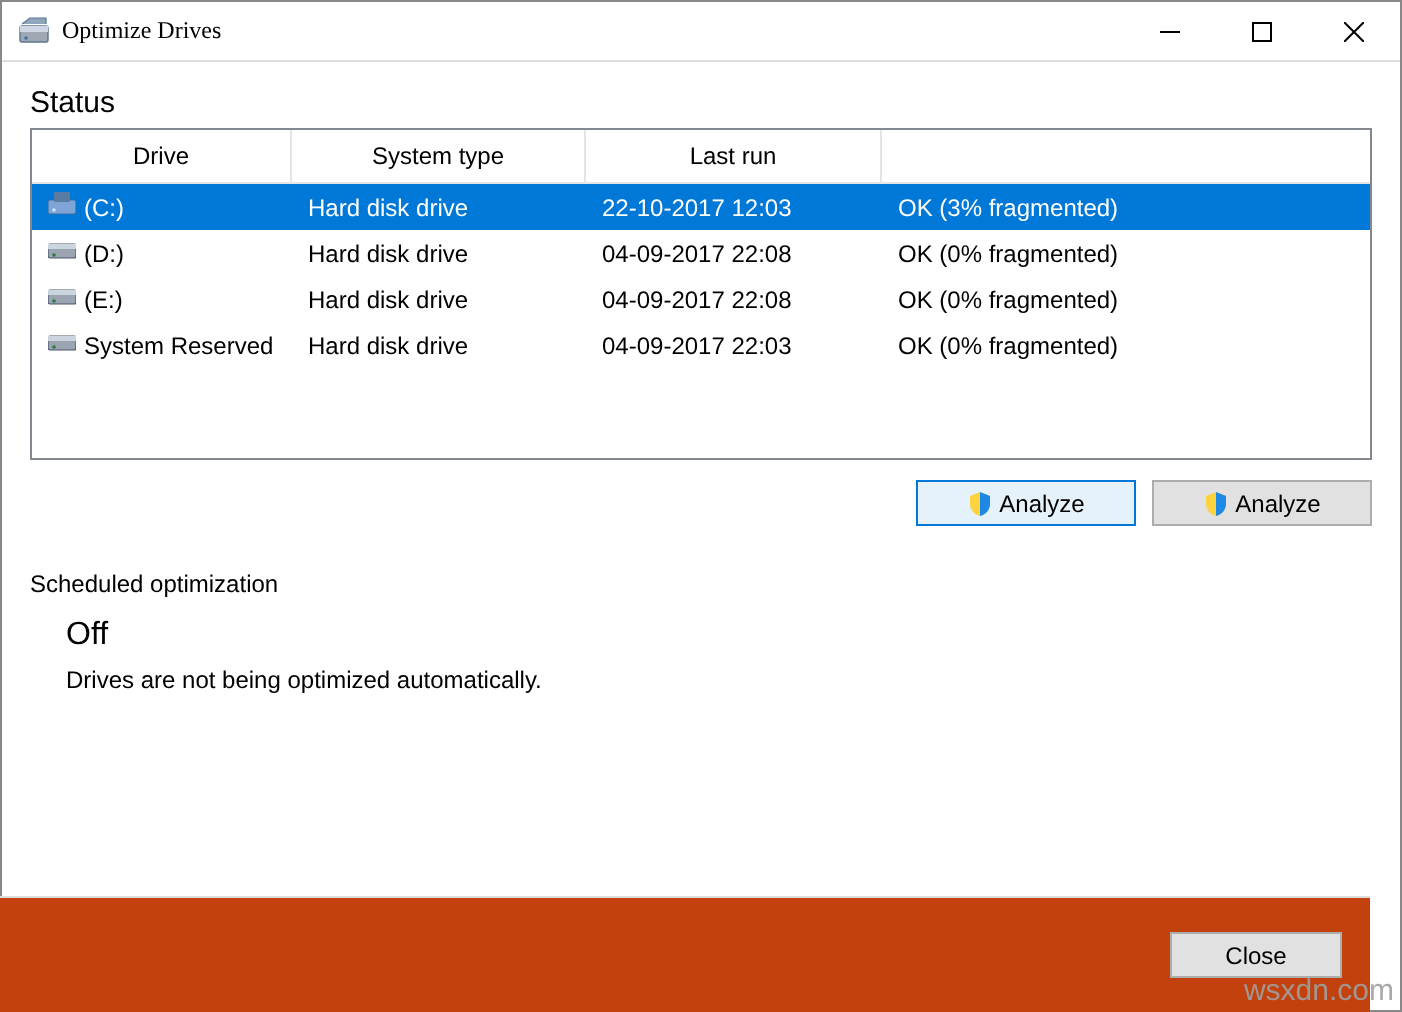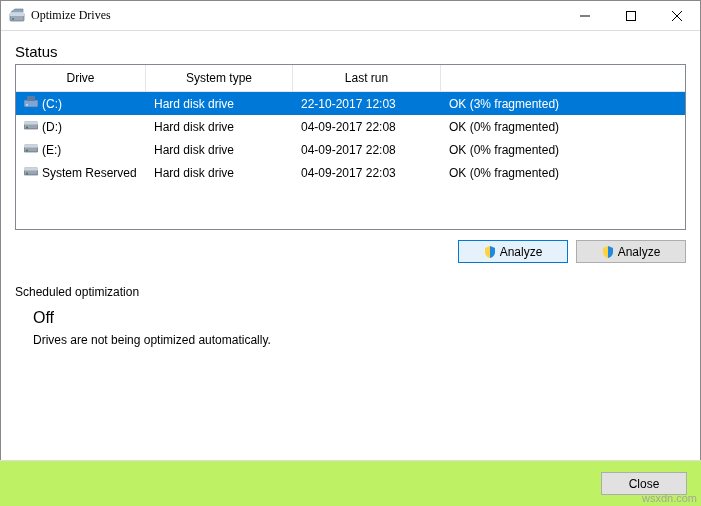--- a/index.html
+++ b/index.html
@@ -25,22 +25,22 @@
     .col-status { flex: 1; }
     .drive-icon { width: 14px; height: 12px; flex-shrink: 0; }
     .btn-row { margin-top: 10px; display: flex; justify-content: flex-end; gap: 8px; }
     .btn { min-width: 110px; height: 23px; border: 1px solid #adadad; background: #e1e1e1; display: inline-flex; align-items: center; justify-content: center; gap: 4px; font-size: 12px; cursor: default; }
     .btn.highlight { border: 1px solid #0078d7; background: #e5f1fb; }
     .shield { width: 12px; height: 12px; }
     .sched-label { margin-top: 22px; font-size: 12px; }
     .sched-block { margin-top: 10px; display: flex; align-items: flex-start; justify-content: space-between; padding-left: 18px; }
     .sched-text .off { font-weight: normal; font-size: 16px; margin-bottom: 6px; }
     .sched-text .sub { font-size: 12px; }
-    .footer { position: absolute; bottom: 0; left: 0; right: 0; height: 46px; display: flex; align-items: center; justify-content: flex-end; padding-right: 14px; border-top: 1px solid #ddd; background: #bef264; }
-    .watermark { position: absolute; bottom: 2px; right: 4px; font-size: 11px; color: rgba(160,160,160,0.9); pointer-events: none; }
+    .footer { position: absolute; bottom: 0; left: 0; right: 16px; height: 58px; display: flex; align-items: center; justify-content: flex-end; padding-right: 14px; border-top: 1px solid #ddd; background: #c2410c; }
+    .watermark { position: absolute; bottom: 2px; right: 4px; font-size: 15px; color: rgba(160,160,160,0.9); pointer-events: none; }
   </style>
 </head>
 <body>
 
 <div class="titlebar">
   <svg class="app-icon" viewBox="0 0 16 16">
     <rect x="1" y="5" width="14" height="8" rx="1" fill="#a0a8b4" stroke="#5b758e" stroke-width="0.7"></rect>
     <rect x="1" y="5" width="14" height="3" fill="#cdd8e4"></rect>
     <circle cx="4" cy="11" r="0.9" fill="#3a6ea5"></circle>
     <path d="M2 4 L6 1 L14 1 L14 4" fill="#8fa6bd" stroke="#5b758e" stroke-width="0.6"></path>

